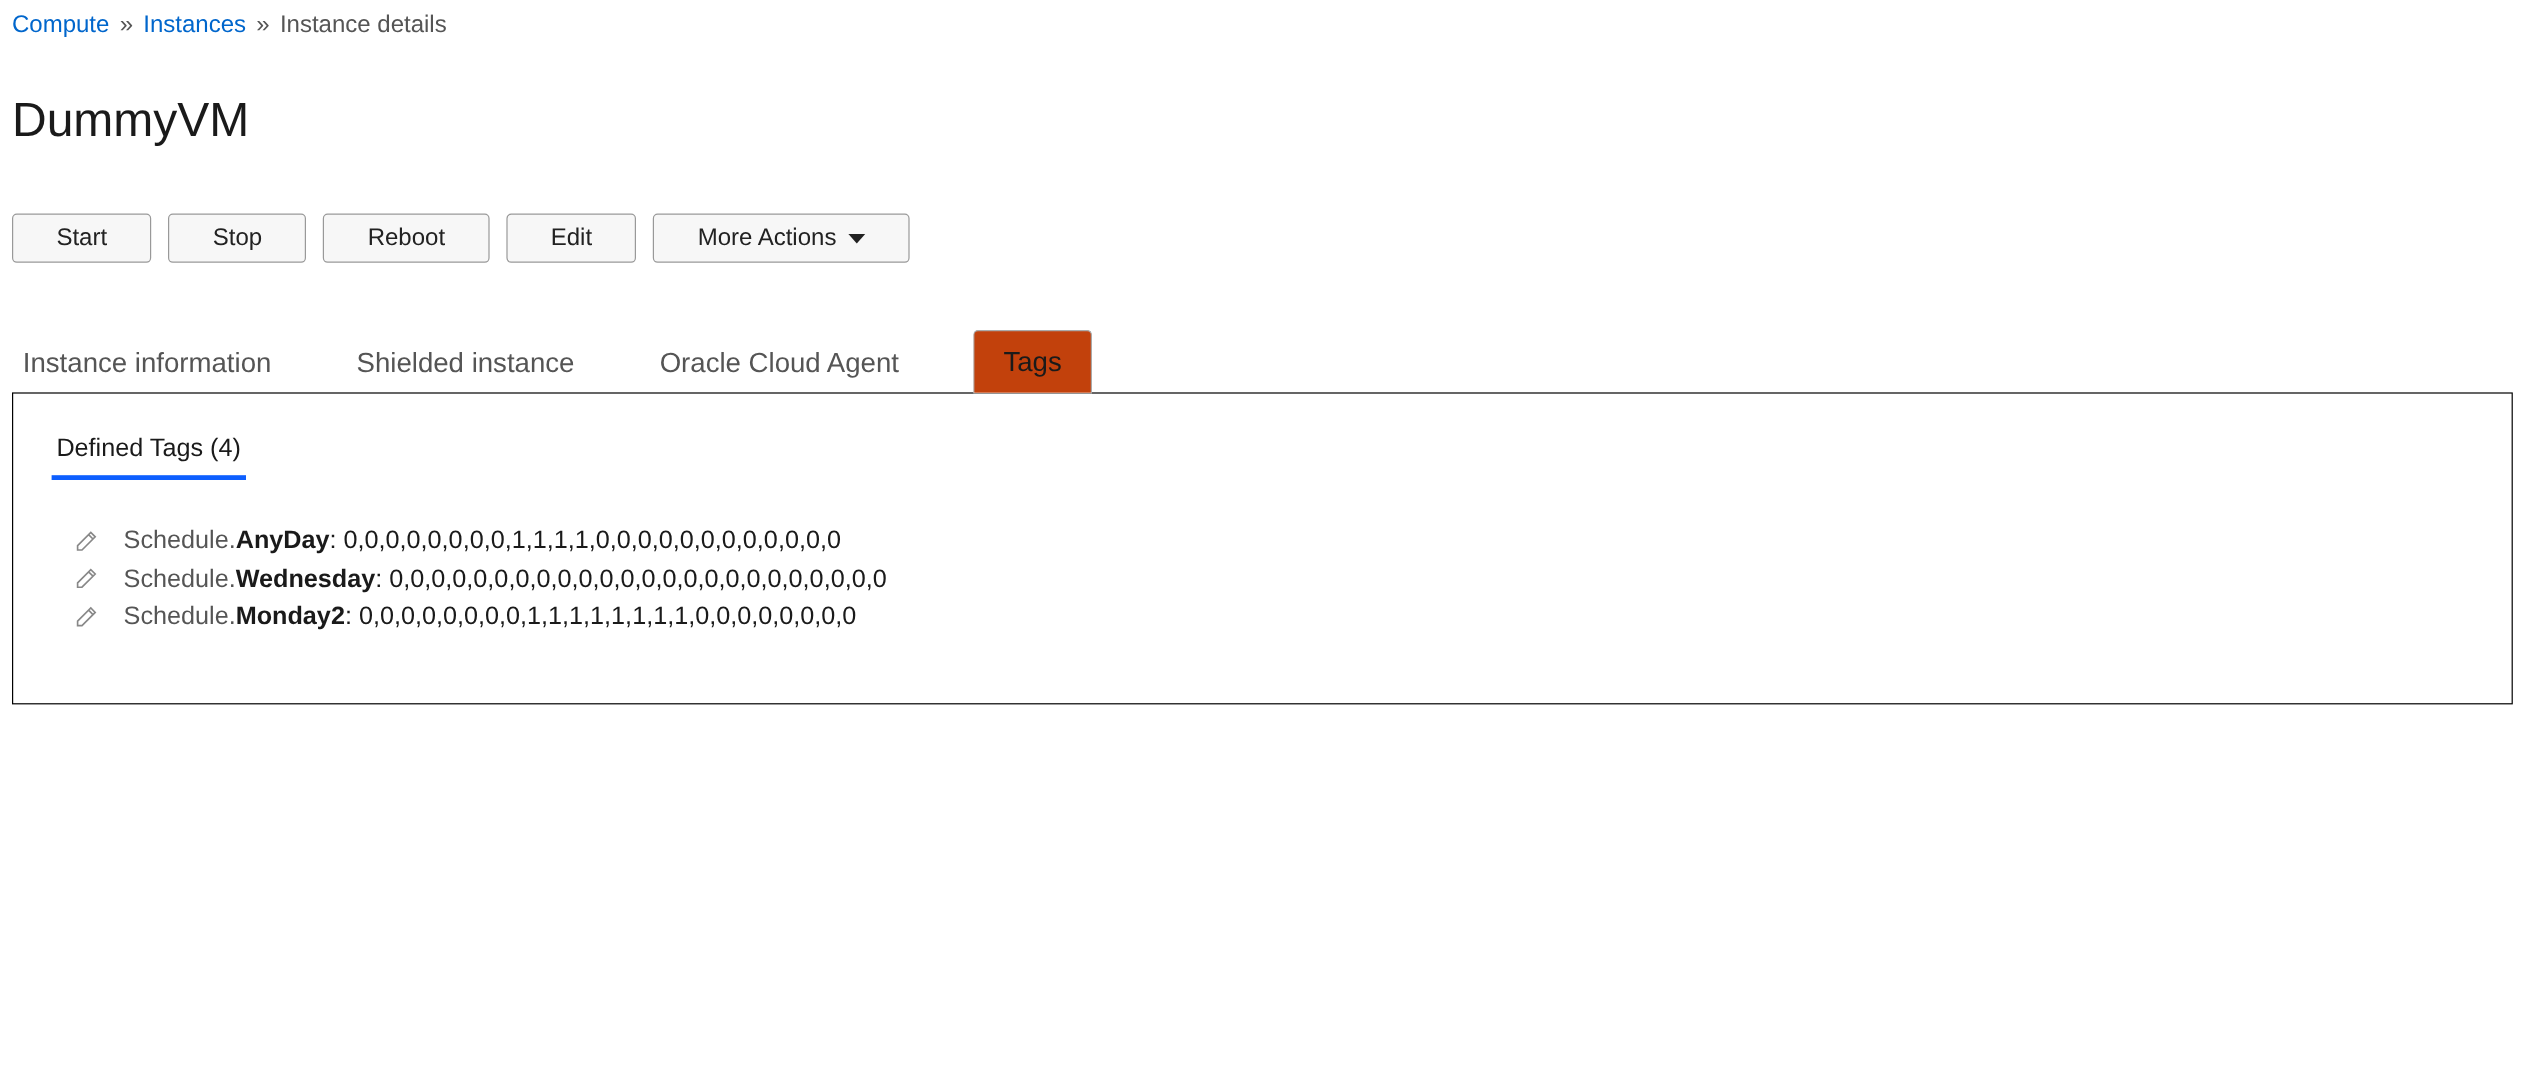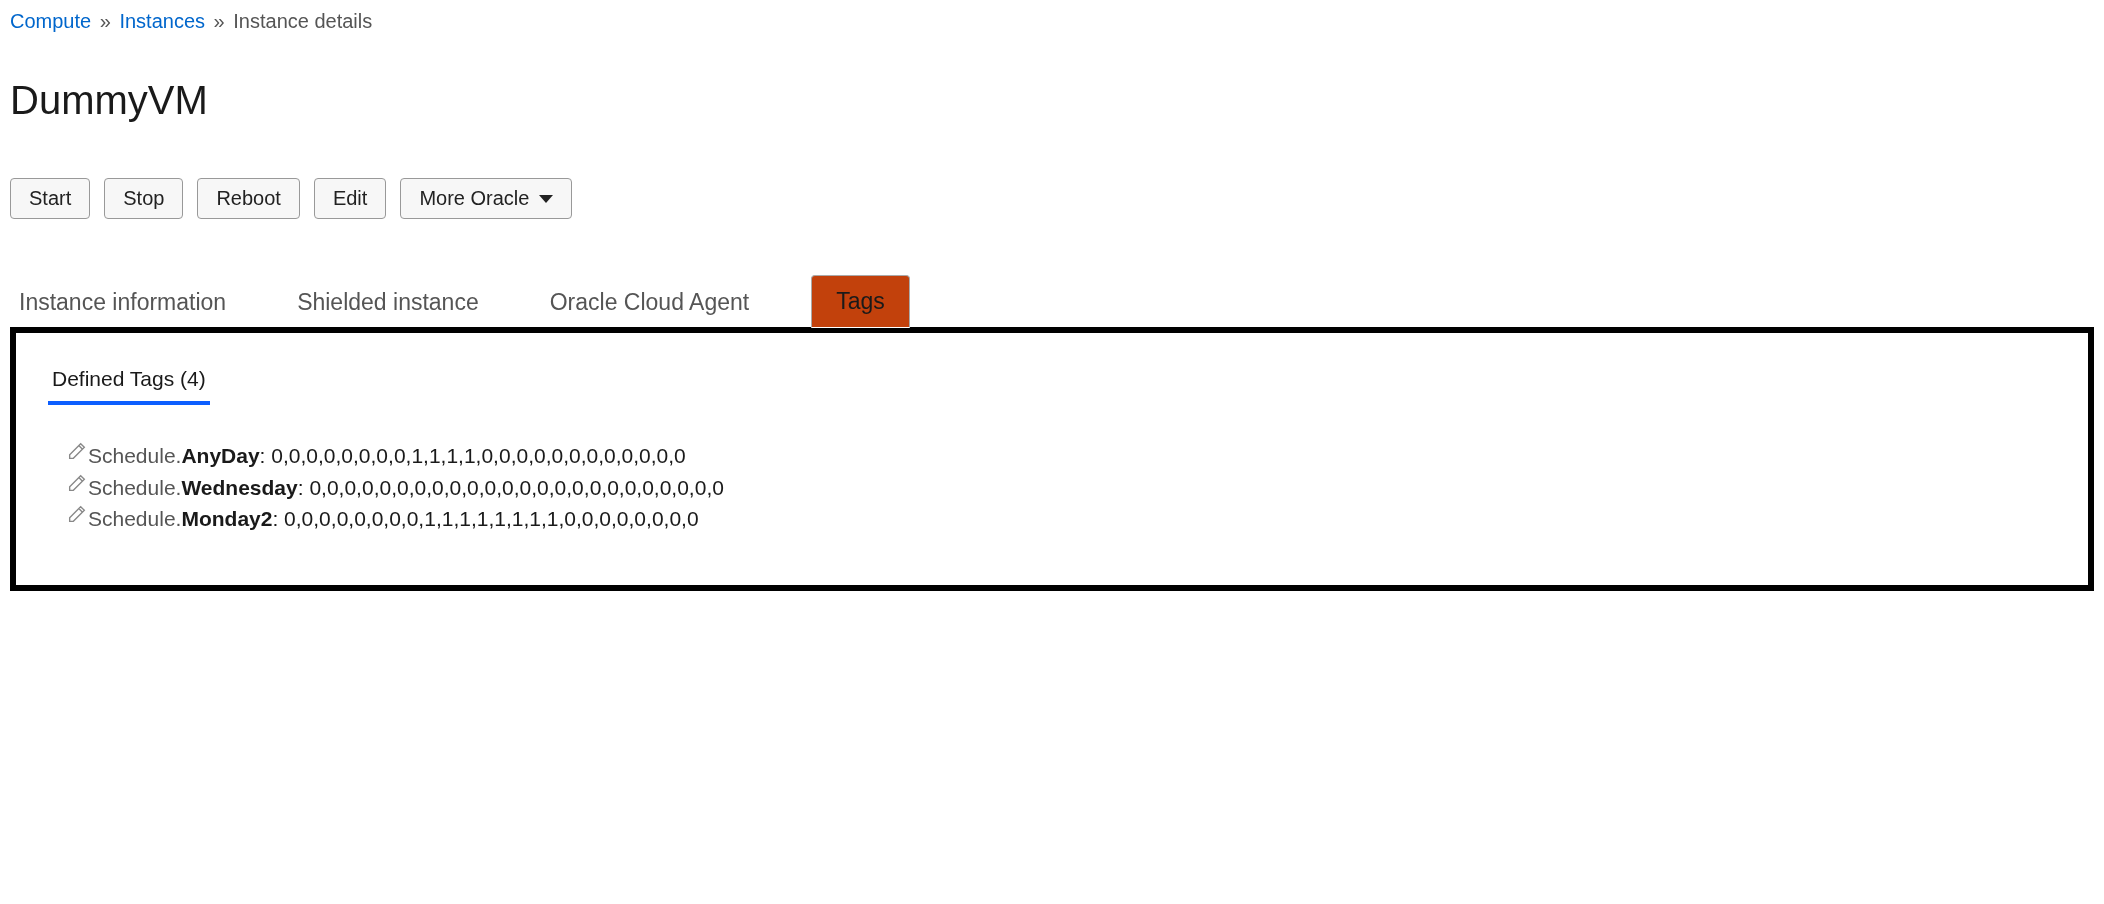--- a/index.html
+++ b/index.html
@@ -68,21 +68,21 @@
       color: #1a1a1a;
       margin-bottom: 55px;
     }
     .action-bar {
       display: flex;
       gap: 14px;
       margin-bottom: 55px;
     }
     .btn {
       font-size: 20px;
-      padding: 8px 18px;
+      padding: 8px 36px;
       background: #f7f7f7;
       border: 1px solid #999;
       border-radius: 4px;
       cursor: pointer;
       color: #222;
       display: flex;
       align-items: center;
       gap: 10px;
     }
     .caret-down {
@@ -111,40 +111,42 @@
     .tab.active {
       color: #1a1a1a;
       border: 1px solid #aaa;
       border-bottom: 1px solid #fff;
       background: #c2410c;
       border-radius: 4px 4px 0 0;
       padding-left: 24px;
       padding-right: 24px;
     }
     .tab-content {
-      border: 6px solid #000000;
+      border: 1px solid #000000;
       padding: 28px 32px 50px 32px;
       min-height: 260px;
     }
     .subtab-row {
       display: flex;
       margin-bottom: 35px;
     }
     .subtab {
       font-size: 21px;
       color: #1a1a1a;
       padding: 6px 4px 10px 4px;
       border-bottom: 4px solid #0d5fff;
       cursor: pointer;
     }
     .tag-list {
       padding-left: 18px;
     }
     .tag-row {
       display: flex;
+      align-items: center;
+      gap: 20px;
       font-size: 21px;
       line-height: 1.5;
     }
     .tag-namespace {
       color: #555;
     }
     .tag-key {
       font-weight: 700;
       color: #1a1a1a;
     }
@@ -176,21 +178,21 @@
 
   <div class="main-col">
     <h1 class="page-title">DummyVM</h1>
 
     <div class="action-bar">
       <button class="btn">Start</button>
       <button class="btn">Stop</button>
       <button class="btn">Reboot</button>
       <button class="btn">Edit</button>
       <button class="btn">
-        <span>More Oracle</span>
+        <span>More Actions</span>
         <span class="caret-down"></span>
       </button>
     </div>
 
     <div class="tabs-row">
       <div class="tab">Instance information</div>
       <div class="tab">Shielded instance</div>
       <div class="tab">Oracle Cloud Agent</div>
       <div class="tab active">Tags</div>
     </div>

